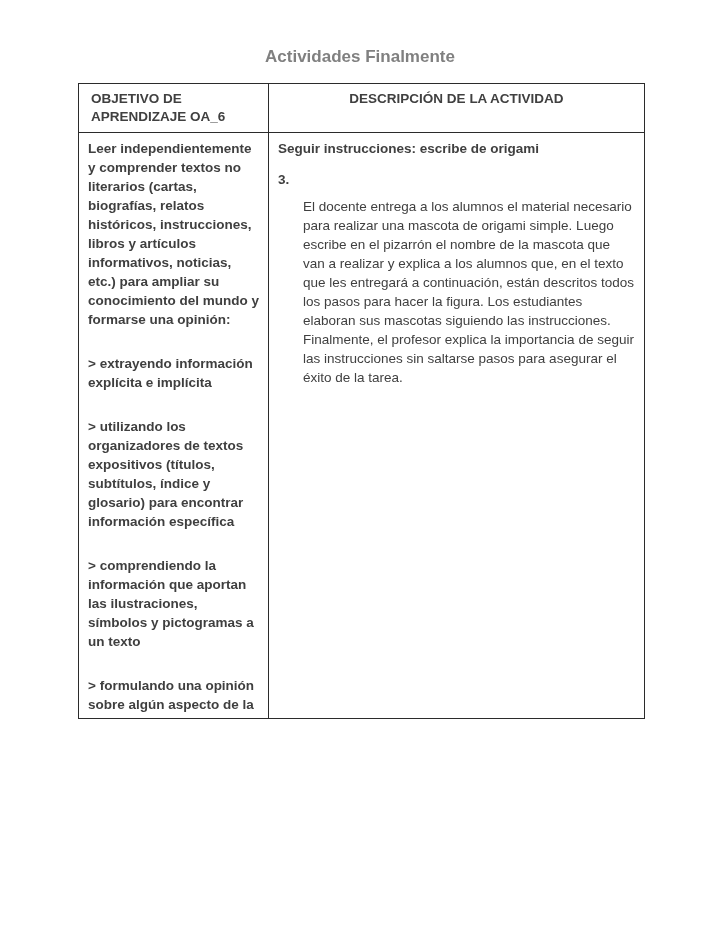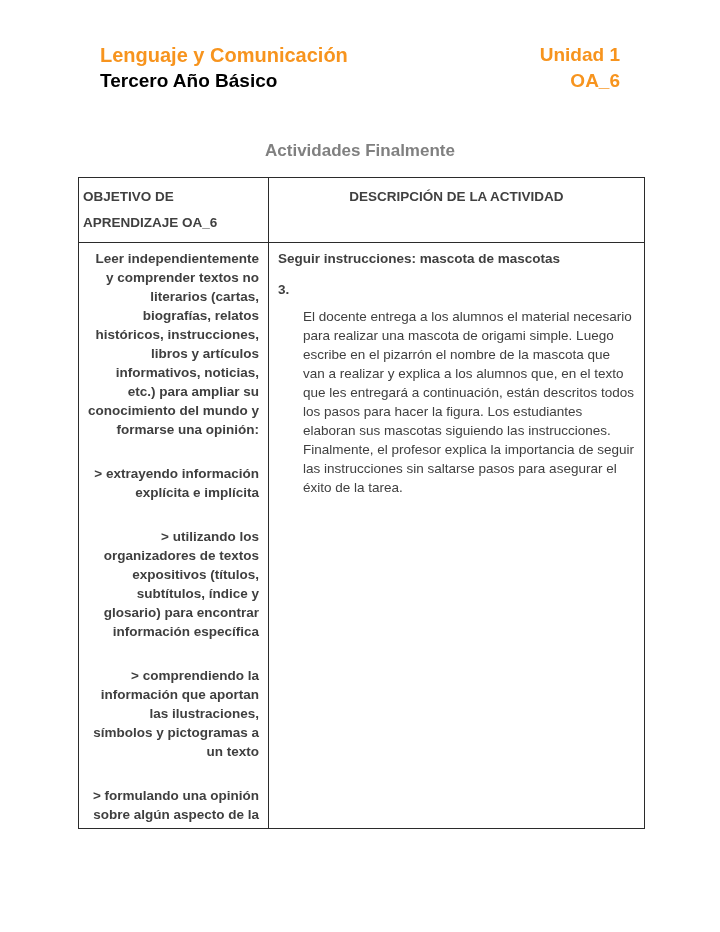--- a/index.html
+++ b/index.html
@@ -62,39 +62,38 @@
   table.activity-table td {
     border: 1px solid #2b2b2b;
     vertical-align: top;
     font-size: 13.5px;
   }
   th.col-objective { width: 190px; }
   th.col-description { width: 376px; }
   table.activity-table th {
     font-weight: bold;
     color: #404040;
-    padding: 6px 4px;
+    padding: 6px 12px;
     height: 47px;
-    line-height: 26px;
+    line-height: 18px;
   }
   th.col-objective { text-align: left; }
   th.col-description { text-align: center; }
   td .cell-clip {
     height: 585px;
     overflow: hidden;
     padding: 6px 9px 0 9px;
   }
   .objective-cell {
     font-weight: bold;
     color: #3f3f3f;
   }
   .obj-intro,
   .obj-bullet {
     line-height: 19px;
-    text-align: right;
   }
   .obj-bullet { margin-top: 25px; }
   .activity-cell { color: #404040; }
   .act-title {
     font-weight: bold;
     line-height: 19px;
   }
   .act-number {
     font-weight: bold;
     margin-top: 12px;
@@ -104,30 +103,20 @@
     margin-top: 8px;
     line-height: 19px;
     margin-left: 25px;
   }
 </style>
 </head>
 <body>
 
 <div class="page">
 
-  <header class="doc-header">
-    <div class="header-left">
-      <div class="subject">Lenguaje y Comunicación</div>
-      <div class="grade">Tercero Año Básico</div>
-    </div>
-    <div class="header-right">
-      <div class="unit">Unidad 1</div>
-      <div class="oa">OA_6</div>
-    </div>
-  </header>
 
   <h2 class="page-title">Actividades Finalmente</h2>
 
   <table class="activity-table">
     <thead>
       <tr>
         <th class="col-objective">OBJETIVO DE APRENDIZAJE OA_6</th>
         <th class="col-description">DESCRIPCIÓN DE LA ACTIVIDAD</th>
       </tr>
     </thead>
@@ -138,21 +127,21 @@
             <p class="obj-intro">Leer independientemente y comprender textos no literarios (cartas, biografías, relatos históricos, instrucciones, libros y artículos informativos, noticias, etc.) para ampliar su conocimiento del mundo y formarse una opinión:</p>
             <p class="obj-bullet">&gt; extrayendo información explícita e implícita</p>
             <p class="obj-bullet">&gt; utilizando los organizadores de textos expositivos (títulos, subtítulos, índice y glosario) para encontrar información específica</p>
             <p class="obj-bullet">&gt; comprendiendo la información que aportan las ilustraciones, símbolos y pictogramas a un texto</p>
             <p class="obj-bullet">&gt; formulando una opinión sobre algún aspecto de la lectura</p>
             <p class="obj-bullet">&gt; fundamentando su opinión con información del texto o sus</p>
           </div>
         </td>
         <td class="activity-cell">
           <div class="cell-clip">
-            <p class="act-title">Seguir instrucciones: mascota de mascotas</p>
+            <p class="act-title">Seguir instrucciones: escribe de origami</p>
             <p class="act-number">3.</p>
             <p class="act-body">El docente entrega a los alumnos el material necesario para realizar una mascota de origami simple. Luego escribe en el pizarrón el nombre de la mascota que van a realizar y explica a los alumnos que, en el texto que les entregará a continuación, están descritos todos los pasos para hacer la figura. Los estudiantes elaboran sus mascotas siguiendo las instrucciones. Finalmente, el profesor explica la importancia de seguir las instrucciones sin saltarse pasos para asegurar el éxito de la tarea.</p>
           </div>
         </td>
       </tr>
     </tbody>
   </table>
 
 </div>
 

